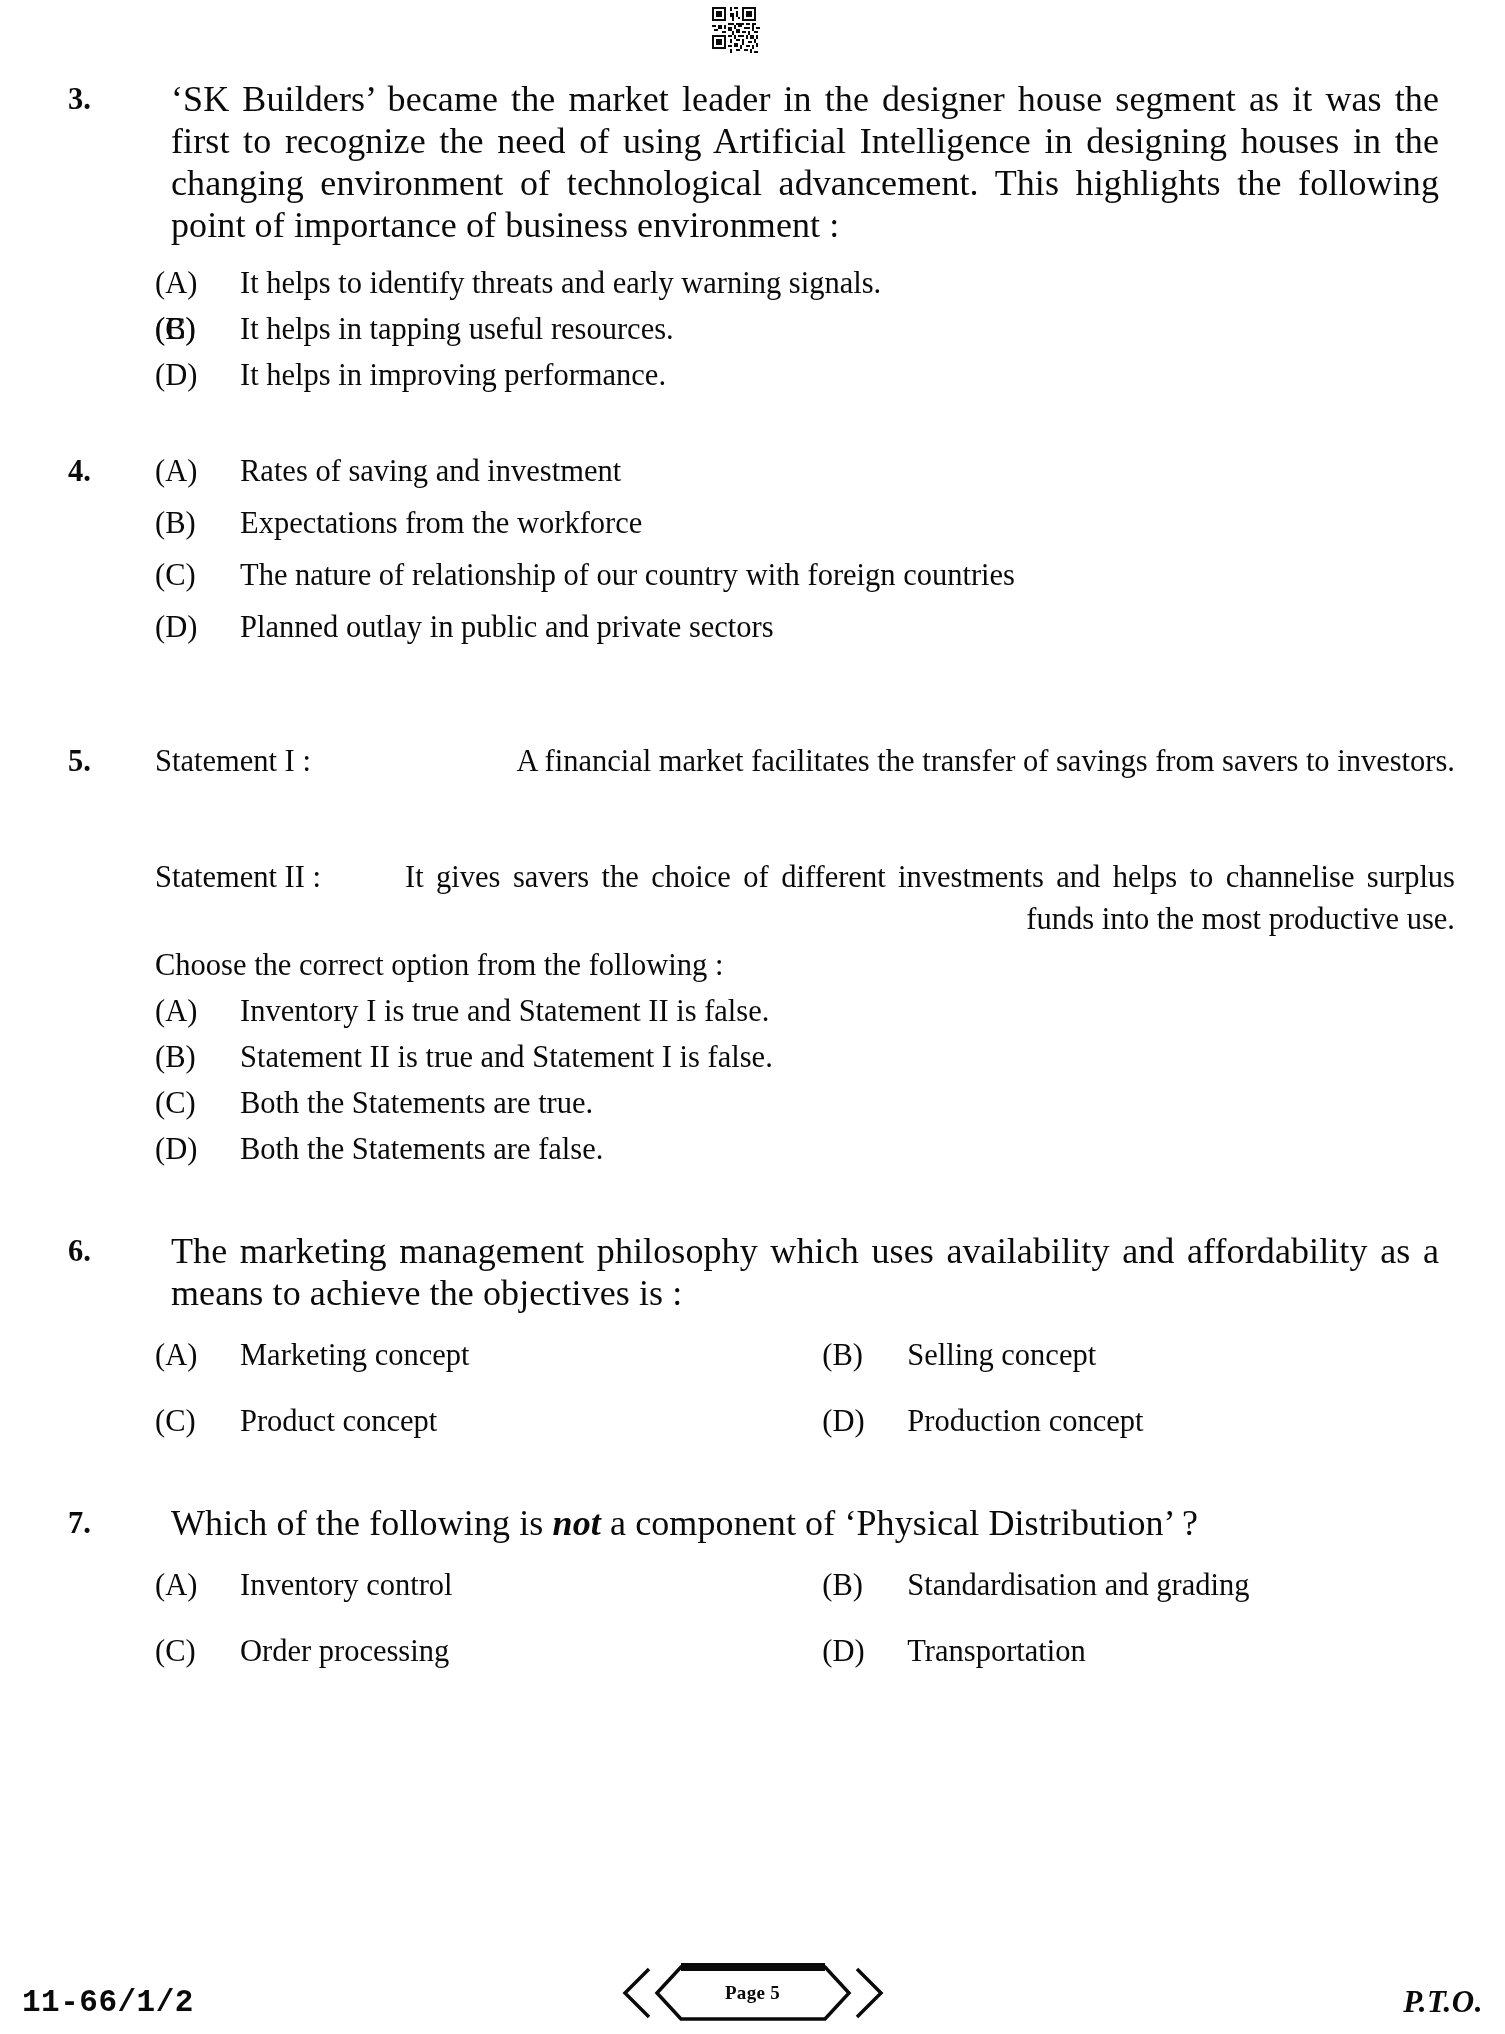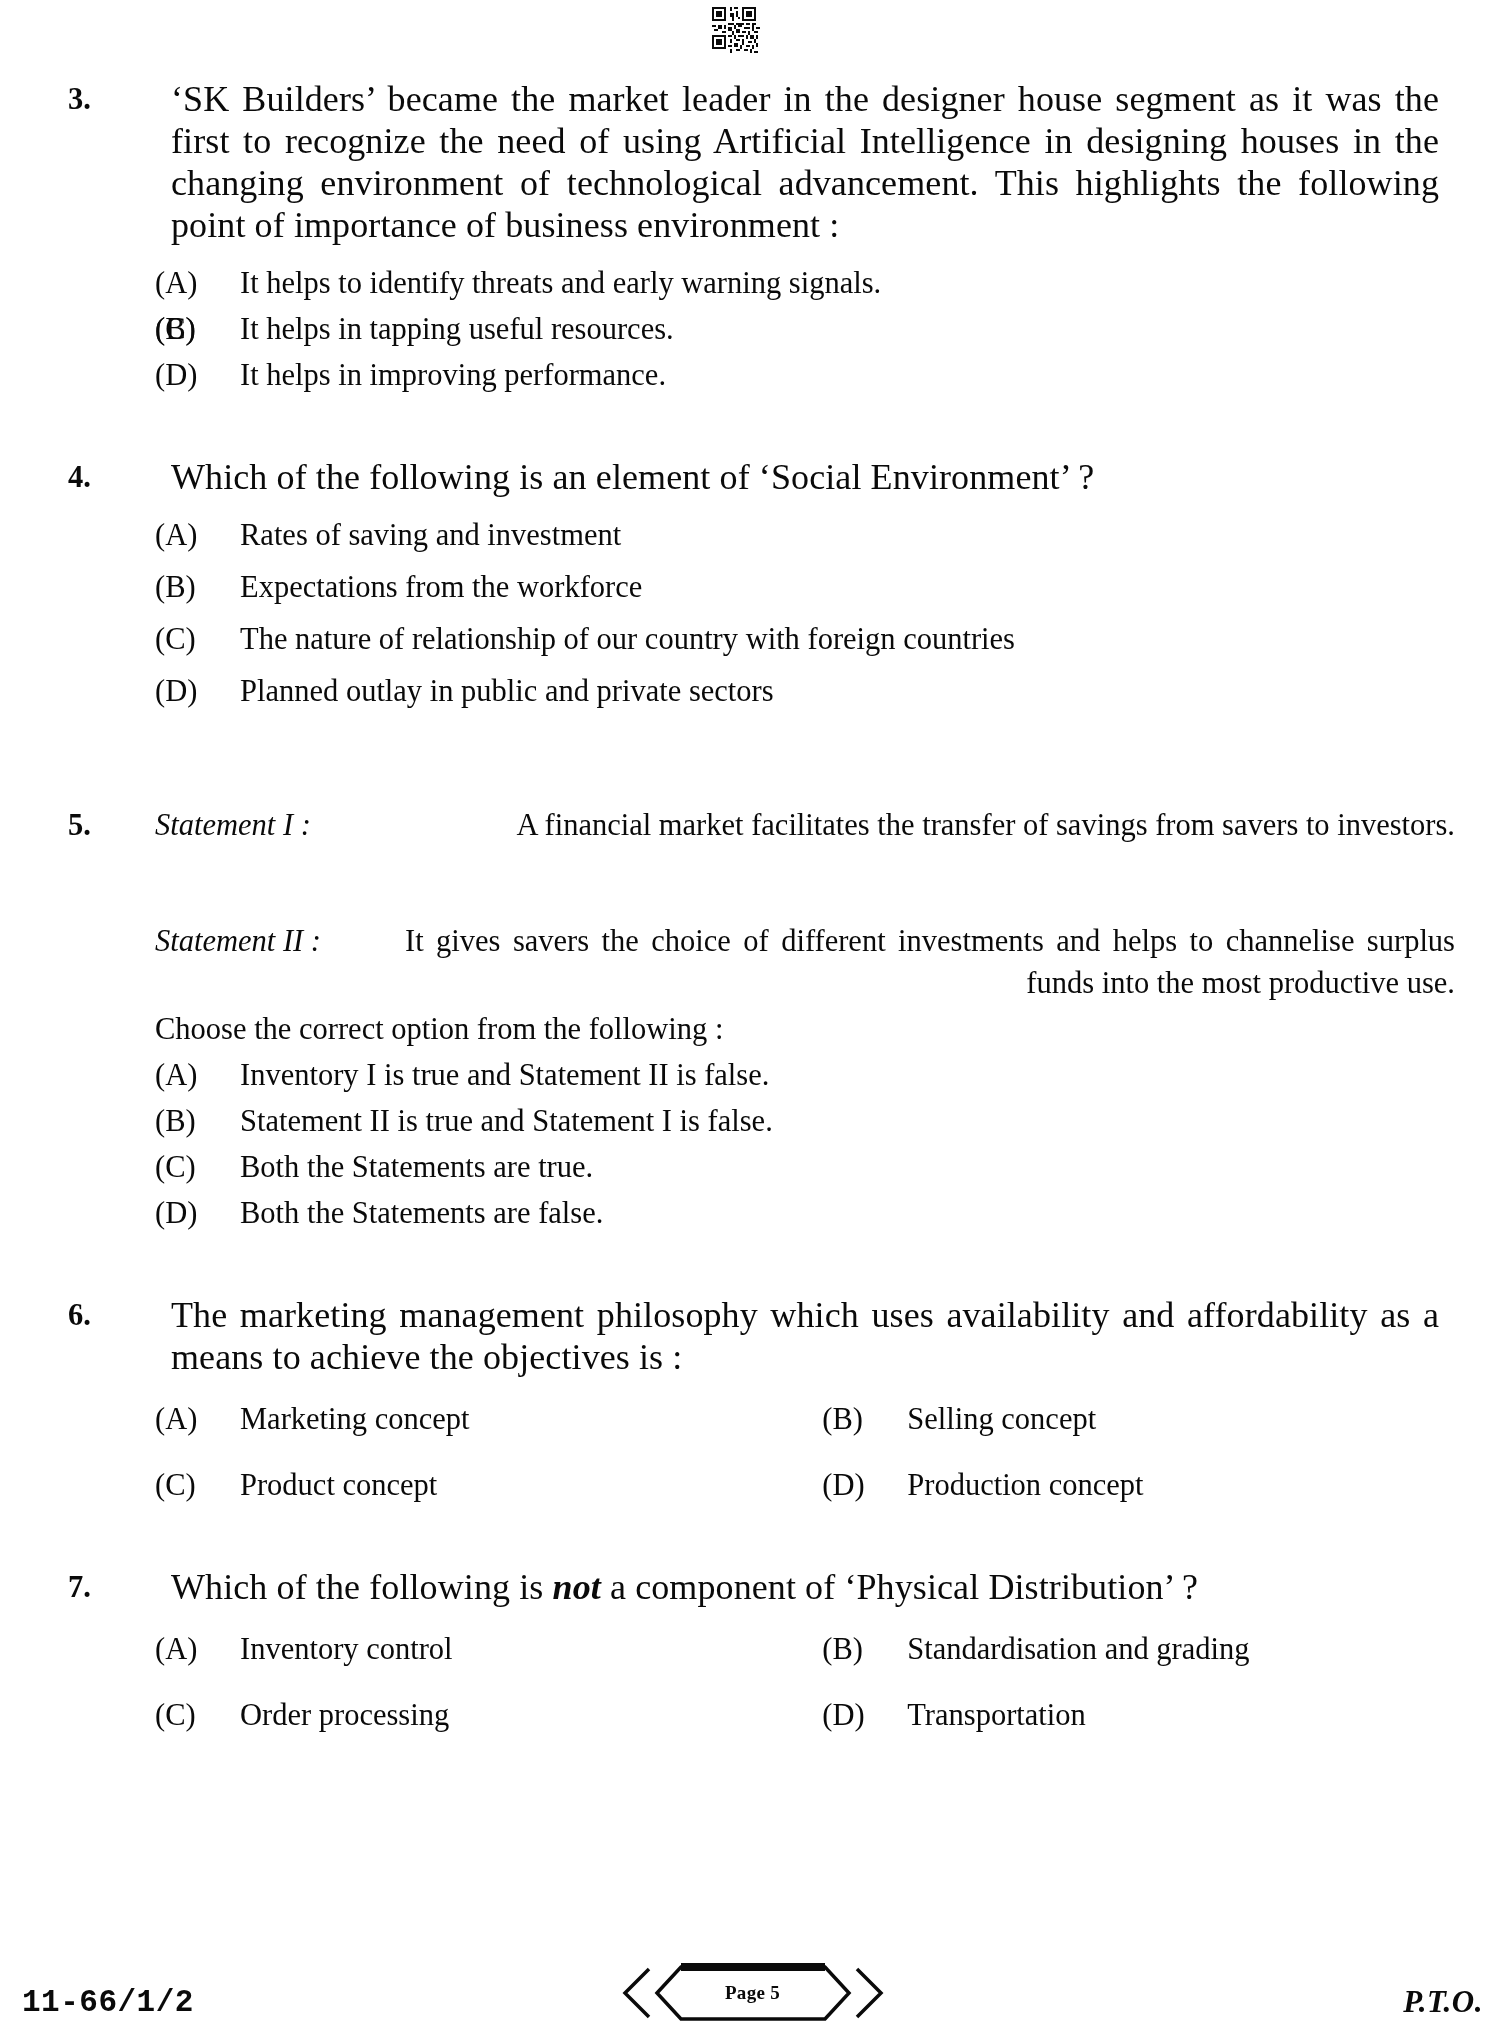--- a/index.html
+++ b/index.html
@@ -100,21 +100,20 @@
     position: relative;
     font-size: 30.5px;
     line-height: 42px;
     padding-left: 250px;
   }
   .stmt .lead {
     position: absolute;
     left: 0;
     top: 0;
     width: 240px;
-    font-style: italic;
     text-align: left;
     white-space: nowrap;
   }
   .stmt .lead.wide { width: 246px; }
   .stmt-body {
     text-align: justify;
     text-align-last: right;
     margin-top: 48px;
   }
 
@@ -275,21 +274,20 @@
       <div class="opt narrow">
         <span class="opt-lbl">(D)</span><span>It helps in improving performance.</span>
       </div>
     </div>
   </div>
 
   <div class="gap-lg"></div>
 
   <div class="q">
     <div class="q-num">4.</div>
-    <p class="q-text nojustify">Which of the following is an element of ‘Social Environment’ ?</p>
     <div class="opts">
       <div class="opt narrow" style="margin-top:10px">
         <span class="opt-lbl">(A)</span><span>Rates of saving and investment</span>
       </div>
       <div class="opt narrow" style="margin-top:10px">
         <span class="opt-lbl">(B)</span><span>Expectations from the workforce</span>
       </div>
       <div class="opt narrow" style="margin-top:10px">
         <span class="opt-lbl">(C)</span><span>The nature of relationship of our country with foreign countries</span>
       </div>

